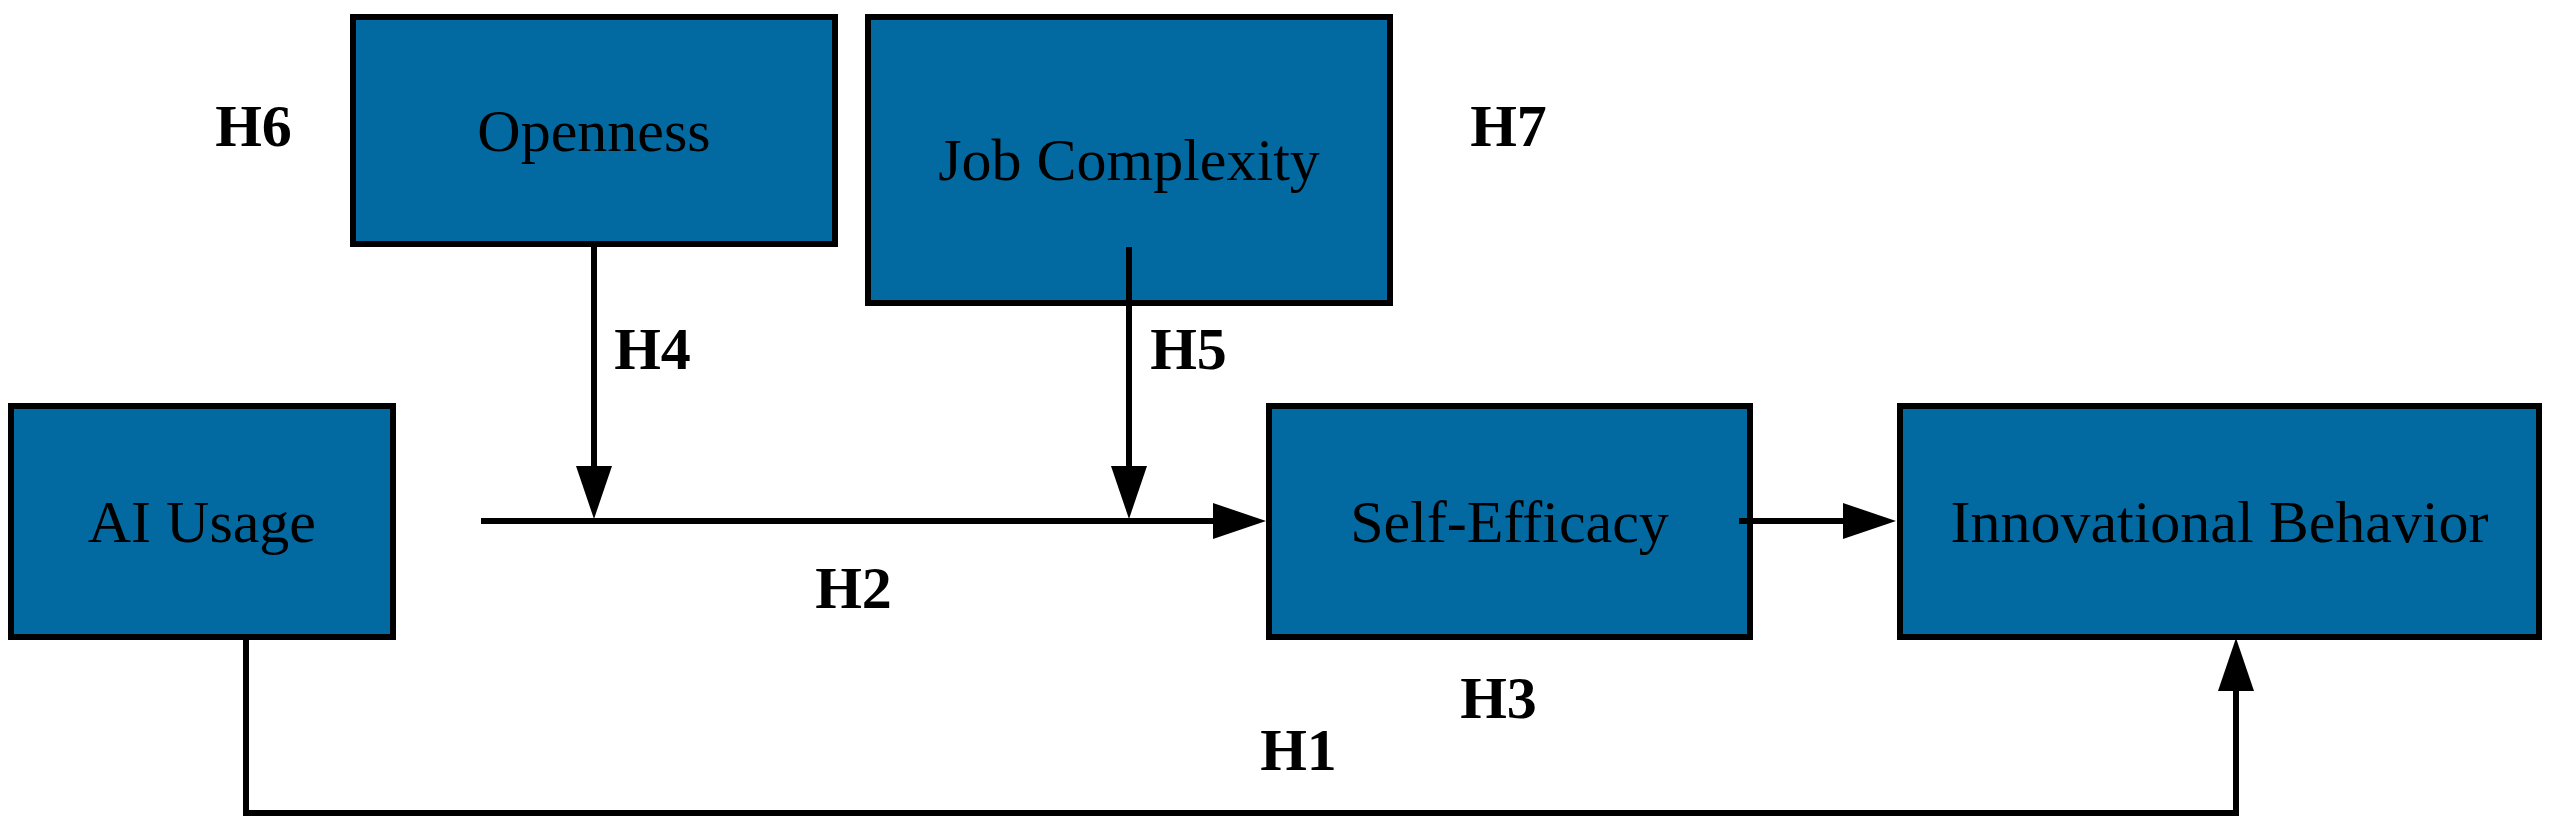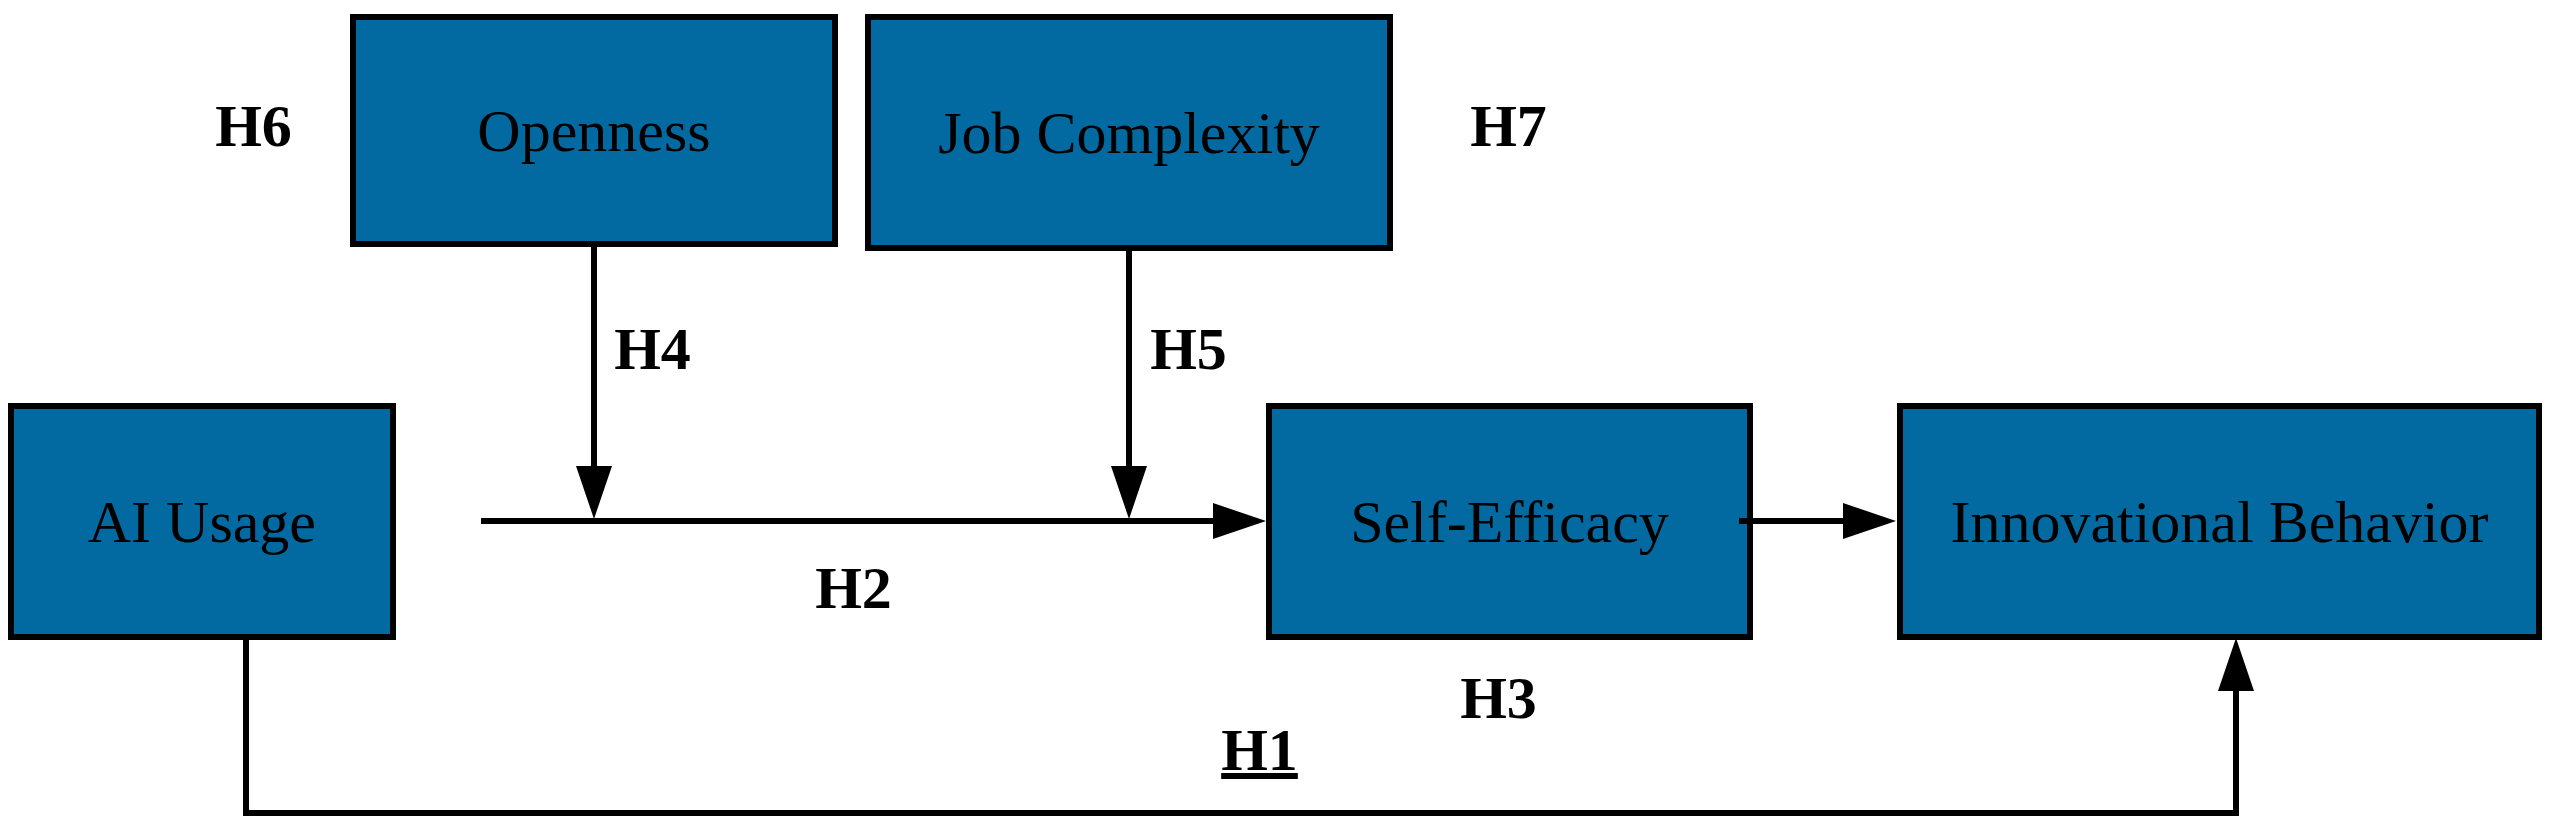--- a/index.html
+++ b/index.html
@@ -60,21 +60,21 @@
     border-bottom: 53px solid #000000;
   }
   .arrowhead.right {
     border-top: 18px solid transparent;
     border-bottom: 18px solid transparent;
     border-left: 53px solid #000000;
   }
 
   
   #node-openness               { left: 350px;  top: 14px;  width: 488px; height: 233px; }
-  #node-job-complexity         { left: 865px; top: 14px;  width: 528px; height: 237px; }
+  #node-job-complexity         { left: 865px; top: 14px;  width: 528px; height: 292px; }
   #node-ai-usage               { left: 7.9px;   top: 403px; width: 388px; height: 237px; }
   #node-self-efficacy          { left: 1266px; top: 403px; width: 487px; height: 237px; }
   #node-innovational-behavior  { left: 1897px; top: 403px; width: 645px; height: 237px; }
 
   
   #h4-line { left: 591px; top: 247px; width: 6.3px; height: 223px; }
   #h4-head { left: 576px; top: 466px; }
 
   
   #h5-line { left: 1126px; top: 247px; width: 6.3px; height: 223px; }
@@ -94,21 +94,21 @@
   #h1-line-up     { left: 2233px; top: 689px;  width: 6.3px;    height: 127px; }
   #h1-head        { left: 2218px; top: 638px; }
 
   
   #label-h6 { left: 175px;  top: 93px; }
   #label-h7 { left: 1430px; top: 93px; }
   #label-h4 { left: 574px;  top: 316px; }
   #label-h5 { left: 1110px; top: 316px; }
   #label-h2 { left: 775px;  top: 555px; }
   #label-h3 { left: 1420px; top: 665px; }
-  #label-h1 { left: 1181px; top: 717px; text-decoration: underline; }
+  #label-h1 { left: 1220px; top: 717px; }
 </style>
 </head>
 <body>
 
 <div class="canvas">
 
   <div class="node" id="node-openness">
     <span>Openness</span>
   </div>
   <div class="node" id="node-job-complexity">

